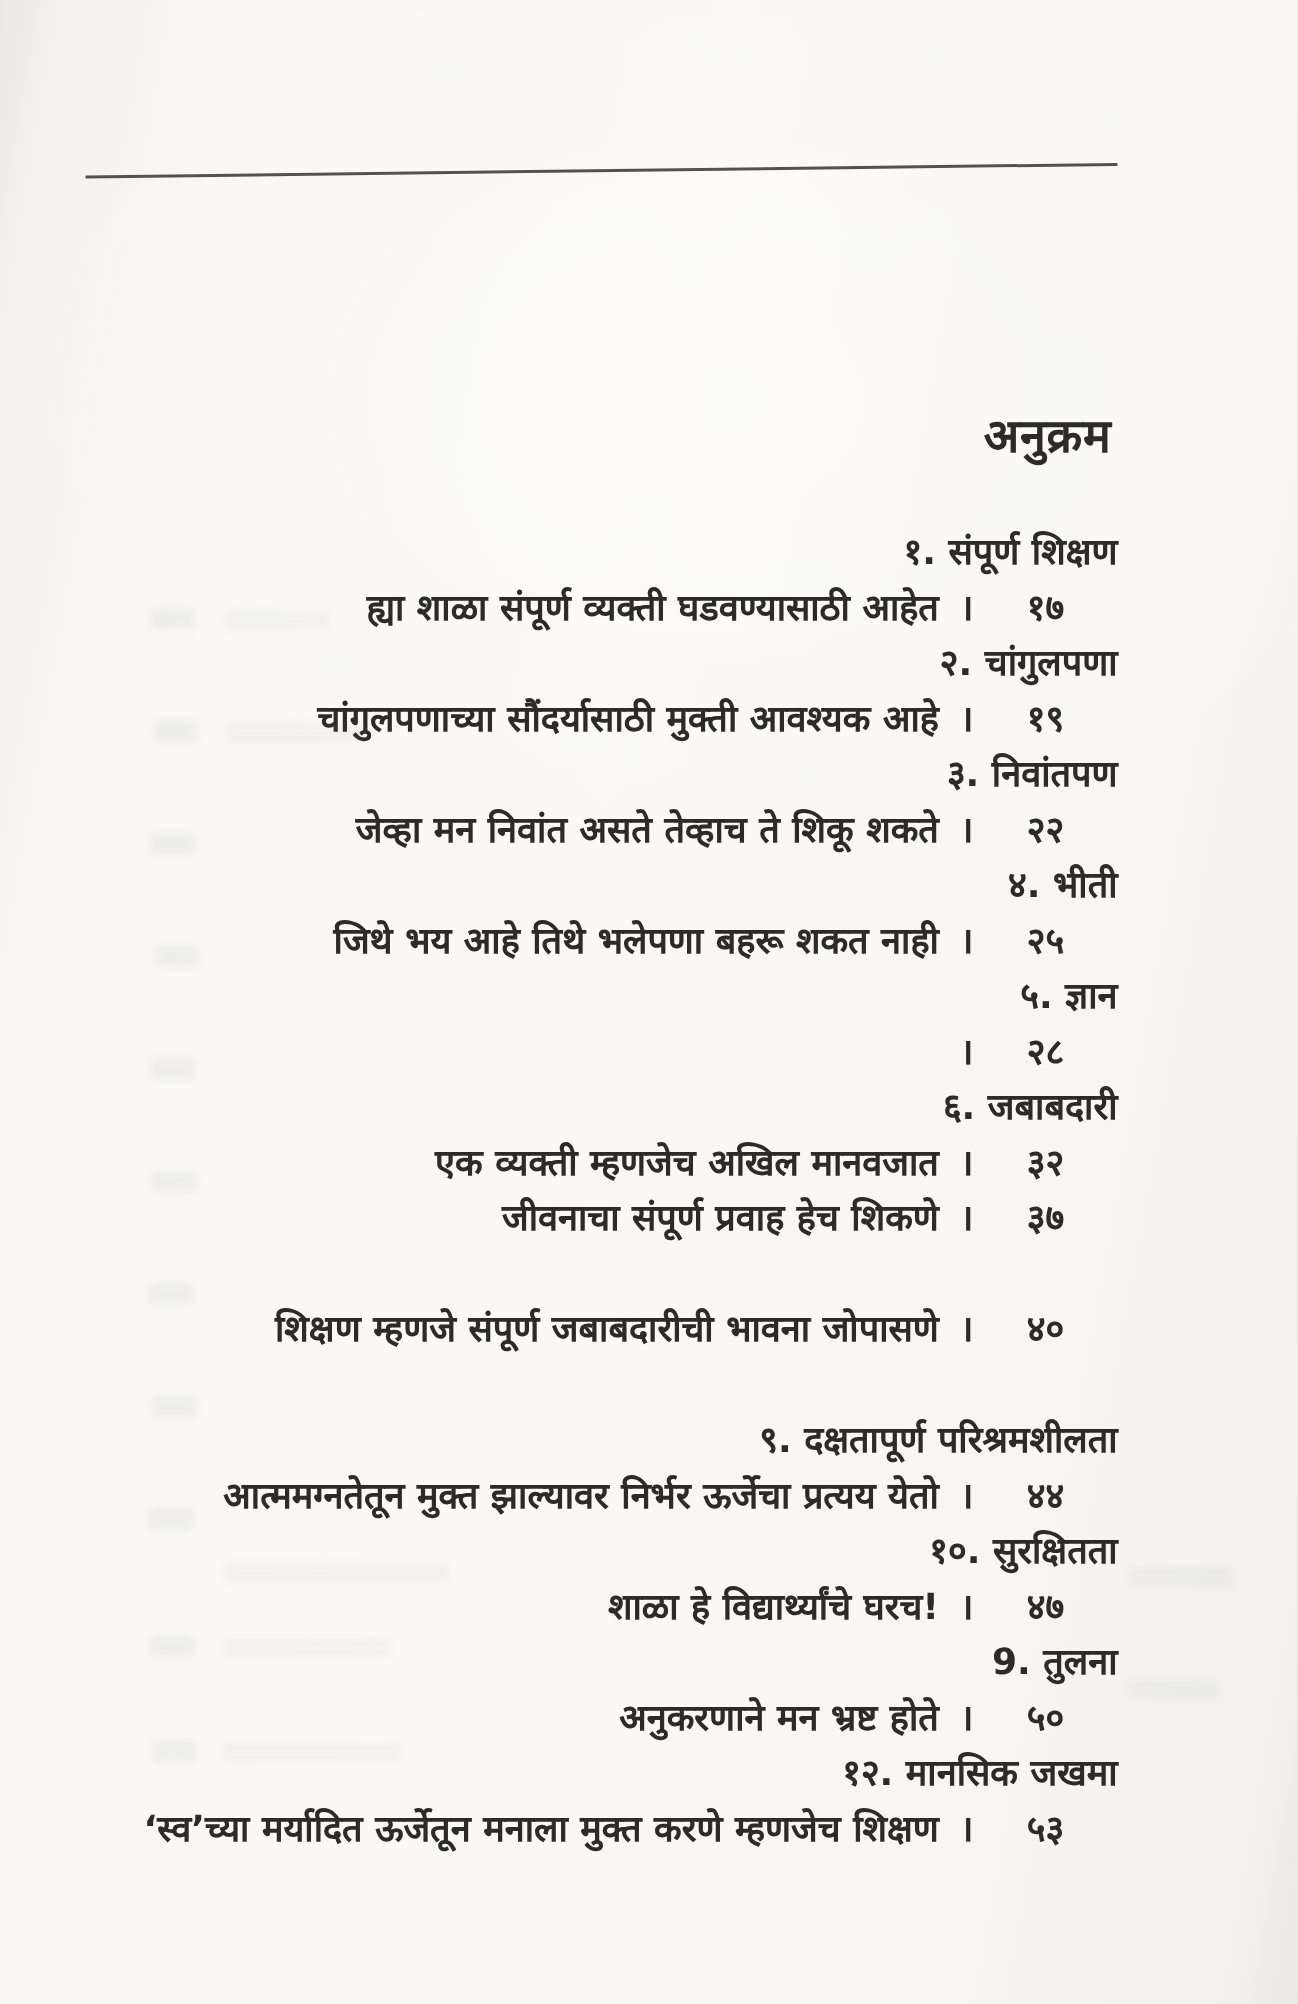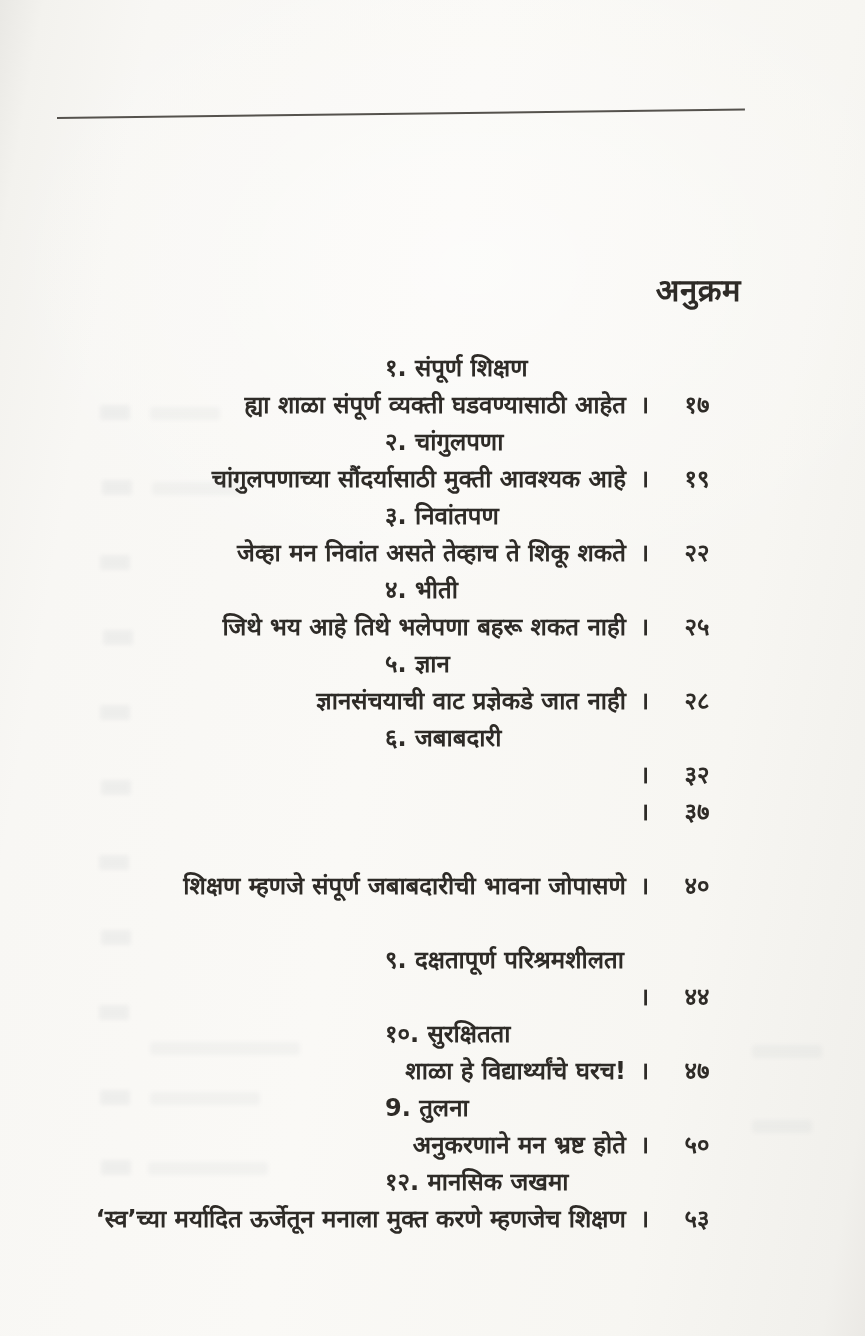--- a/index.html
+++ b/index.html
@@ -45,21 +45,21 @@
     top: 350px;
     width: 655px;
   }
   .entry {
     height: 74px;
   }
   .title-line {
     width: 360px;
     margin-left: auto;
     margin-right: 0;
-    text-align: left;
+    text-align: right;
     font-size: 24px;
     font-weight: 600;
     line-height: 37px;
     white-space: nowrap;
   }
   .sub-line {
     display: flex;
     justify-content: flex-end;
     align-items: baseline;
     font-size: 24px;
@@ -142,58 +142,60 @@
       <span class="pagenum">२५</span>
     </div>
   </div>
 
   <div class="entry">
     <div class="title-line">
       <span>५.</span>
       <span>ज्ञान</span>
     </div>
     <div class="sub-line">
-      <span class="sub-text">ज्ञानसंचयाची वाट प्रज्ञेकडे जात नाही</span>
       <span class="danda">।</span>
       <span class="pagenum">२८</span>
     </div>
   </div>
 
   <div class="entry">
     <div class="title-line">
       <span>६.</span>
       <span>जबाबदारी</span>
     </div>
     <div class="sub-line">
+      <span class="sub-text">एक व्यक्ती म्हणजेच अखिल मानवजात</span>
       <span class="danda">।</span>
       <span class="pagenum">३२</span>
     </div>
   </div>
 
   <div class="entry">
     <div class="sub-line">
+      <span class="sub-text">जीवनाचा संपूर्ण प्रवाह हेच शिकणे</span>
       <span class="danda">।</span>
       <span class="pagenum">३७</span>
     </div>
   </div>
 
   <div class="entry">
     <div class="sub-line">
       <span class="sub-text">शिक्षण म्हणजे संपूर्ण जबाबदारीची भावना जोपासणे</span>
       <span class="danda">।</span>
       <span class="pagenum">४०</span>
     </div>
   </div>
 
   <div class="entry">
     <div class="title-line">
       <span>९.</span>
       <span>दक्षतापूर्ण परिश्रमशीलता</span>
     </div>
     <div class="sub-line">
+      <span class="sub-text">आत्ममग्नतेतून मुक्त झाल्यावर निर्भर ऊर्जेचा प्रत्यय येतो</span>
       <span class="danda">।</span>
       <span class="pagenum">४४</span>
     </div>
   </div>
 
   <div class="entry">
     <div class="title-line">
       <span>१०.</span>
       <span>सुरक्षितता</span>
     </div>

